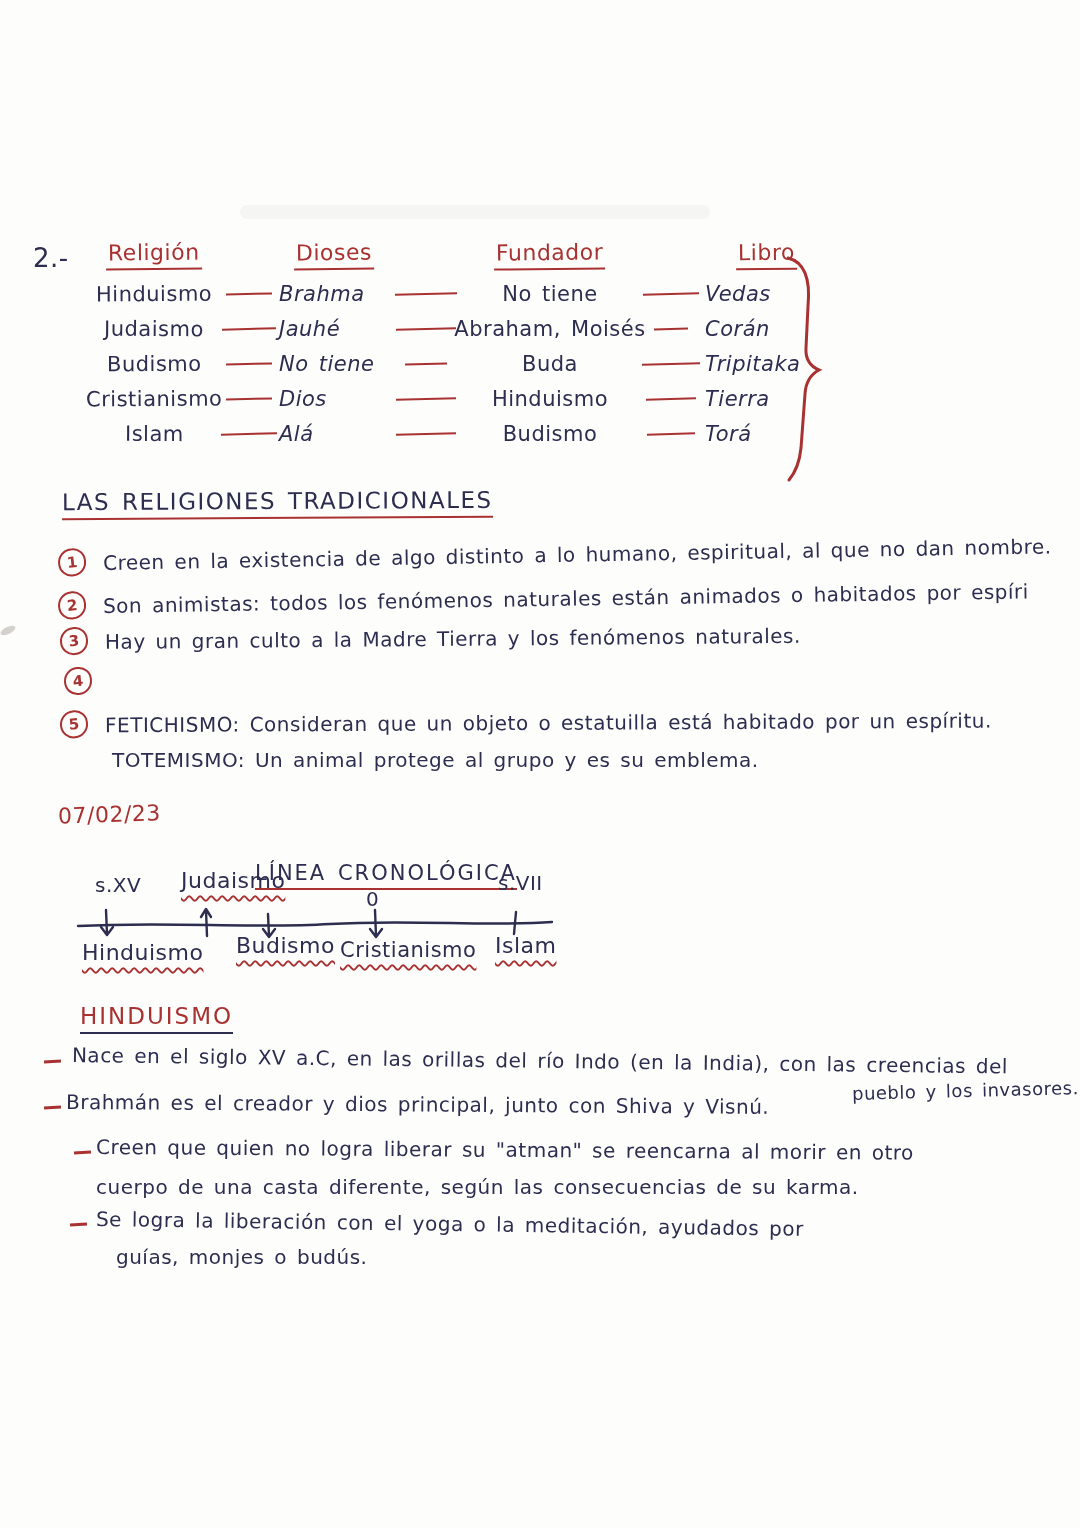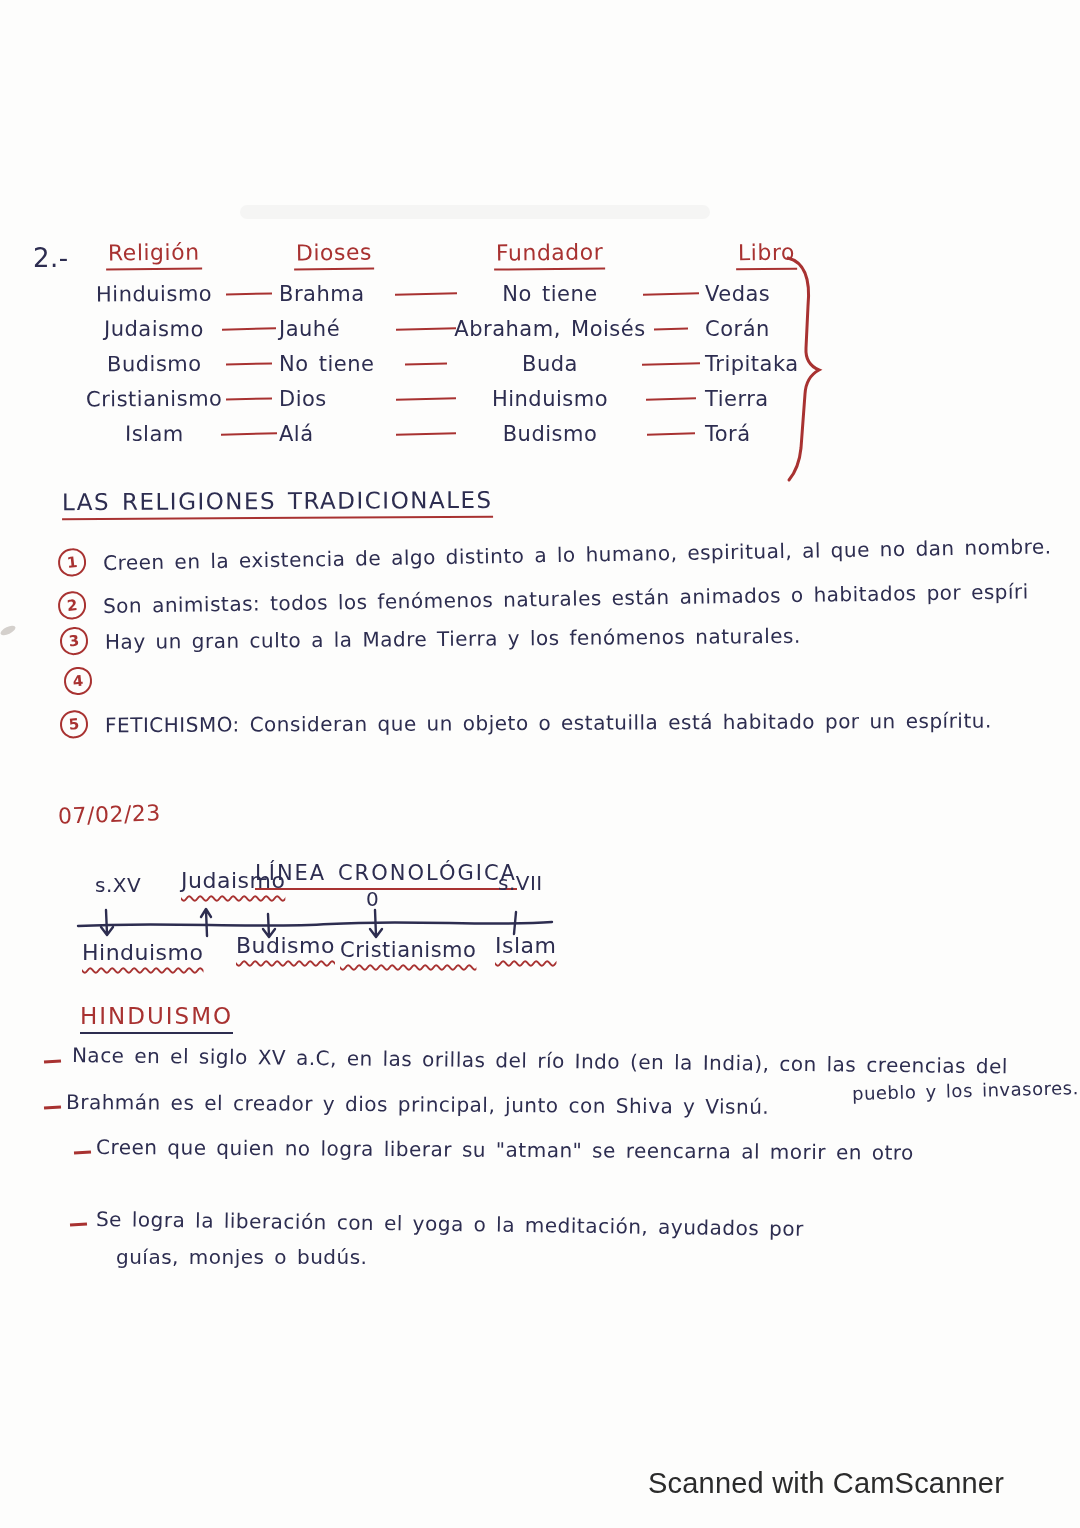--- a/index.html
+++ b/index.html
@@ -37,21 +37,21 @@
   .rel-table .hdr{
     color:var(--red);
     font-size:22px;
     justify-self:center;
     border-bottom:2.5px solid var(--red);
     padding:0 2px 3px 2px;
     margin-bottom:8px;
     transform:rotate(-.6deg);
   }
   .rel-table .cell{justify-self:center;}
-  .rel-table .cell.lft{justify-self:start;padding-left:4px;}
+  .rel-table .cell.lft{justify-self:start;padding-left:4px;font-style:italic;}
   .dash{
     display:inline-block;width:46px;height:0;
     border-top:2.5px solid var(--red);
     justify-self:center;
     transform:rotate(-1.5deg);
   }
   .rel-table .r1{transform:rotate(-.4deg);}
   .rel-table .r2{transform:rotate(.4deg);}
   .rel-table .r3{transform:rotate(-.3deg);}
 
@@ -173,20 +173,21 @@
     <span class="num-badge">3</span>
     <span class="item-text hw">Hay un gran culto a la Madre Tierra y los fenómenos naturales.</span>
   </div>
   <div class="trad-item" style="left:64px;top:667px;">
     <span class="num-badge">4</span>
   </div>
   <div class="trad-item" style="left:60px;top:708px;transform:rotate(-.3deg);">
     <span class="num-badge">5</span>
     <span class="item-text hw">FETICHISMO: Consideran que un objeto o estatuilla está habitado por un espíritu.</span>
   </div>
+  <div class="abs hw item-text" style="left:112px;top:745px;">TOTEMISMO: Un animal protege al grupo y es su emblema.</div>
 
   <div class="abs hw red" style="left:58px;top:802px;font-size:22px;transform:rotate(-2deg);">07/02/23</div>
   <div class="abs hw blue red-underline" style="left:255px;top:817px;font-size:21px;letter-spacing:2px;margin-top:44px;">LÍNEA CRONOLÓGICA</div>
 
   <div class="abs hw tl-label" style="left:95px;top:873px;">s.XV</div>
   <div class="abs hw tl-label wavy" style="left:181px;top:868px;font-size:22px;">Judaismo</div>
   <div class="abs hw tl-label" style="left:366px;top:887px;">0</div>
   <div class="abs hw tl-label" style="left:498px;top:871px;">s.VII</div>
 
   <svg class="abs" style="left:70px;top:902px;" width="500" height="46" viewBox="0 0 500 46">
@@ -207,20 +208,20 @@
 
   <span class="bullet-dash" style="left:44px;top:1060px;"></span>
   <div class="abs hw hindu-line" style="left:72px;top:1043px;transform:rotate(.7deg);transform-origin:left;">Nace en el siglo XV a.C, en las orillas del río Indo (en la India), con las creencias del</div>
   <div class="abs hw" style="left:852px;top:1080px;font-size:18px;transform:rotate(-1.5deg);">pueblo y los invasores.</div>
 
   <span class="bullet-dash" style="left:44px;top:1106px;"></span>
   <div class="abs hw hindu-line" style="left:66px;top:1090px;transform:rotate(.4deg);transform-origin:left;">Brahmán es el creador y dios principal, junto con Shiva y Visnú.</div>
 
   <span class="bullet-dash" style="left:74px;top:1151px;"></span>
   <div class="abs hw hindu-line" style="left:96px;top:1135px;transform:rotate(.4deg);transform-origin:left;">Creen que quien no logra liberar su "atman" se reencarna al morir en otro</div>
+  <div class="abs hw hindu-line" style="left:96px;top:1175px;">cuerpo de una casta diferente, según las consecuencias de su karma.</div>
 
   <span class="bullet-dash" style="left:70px;top:1223px;"></span>
   <div class="abs hw hindu-line" style="left:96px;top:1207px;transform:rotate(.8deg);transform-origin:left;">Se logra la liberación con el yoga o la meditación, ayudados por</div>
   <div class="abs hw hindu-line" style="left:116px;top:1245px;">guías, monjes o budús.</div>
 
-  <div class="abs footer" style="left:648px;top:1467px;">Scanned with CamScanner</div>
 
 </div>
 
 </body></html>

